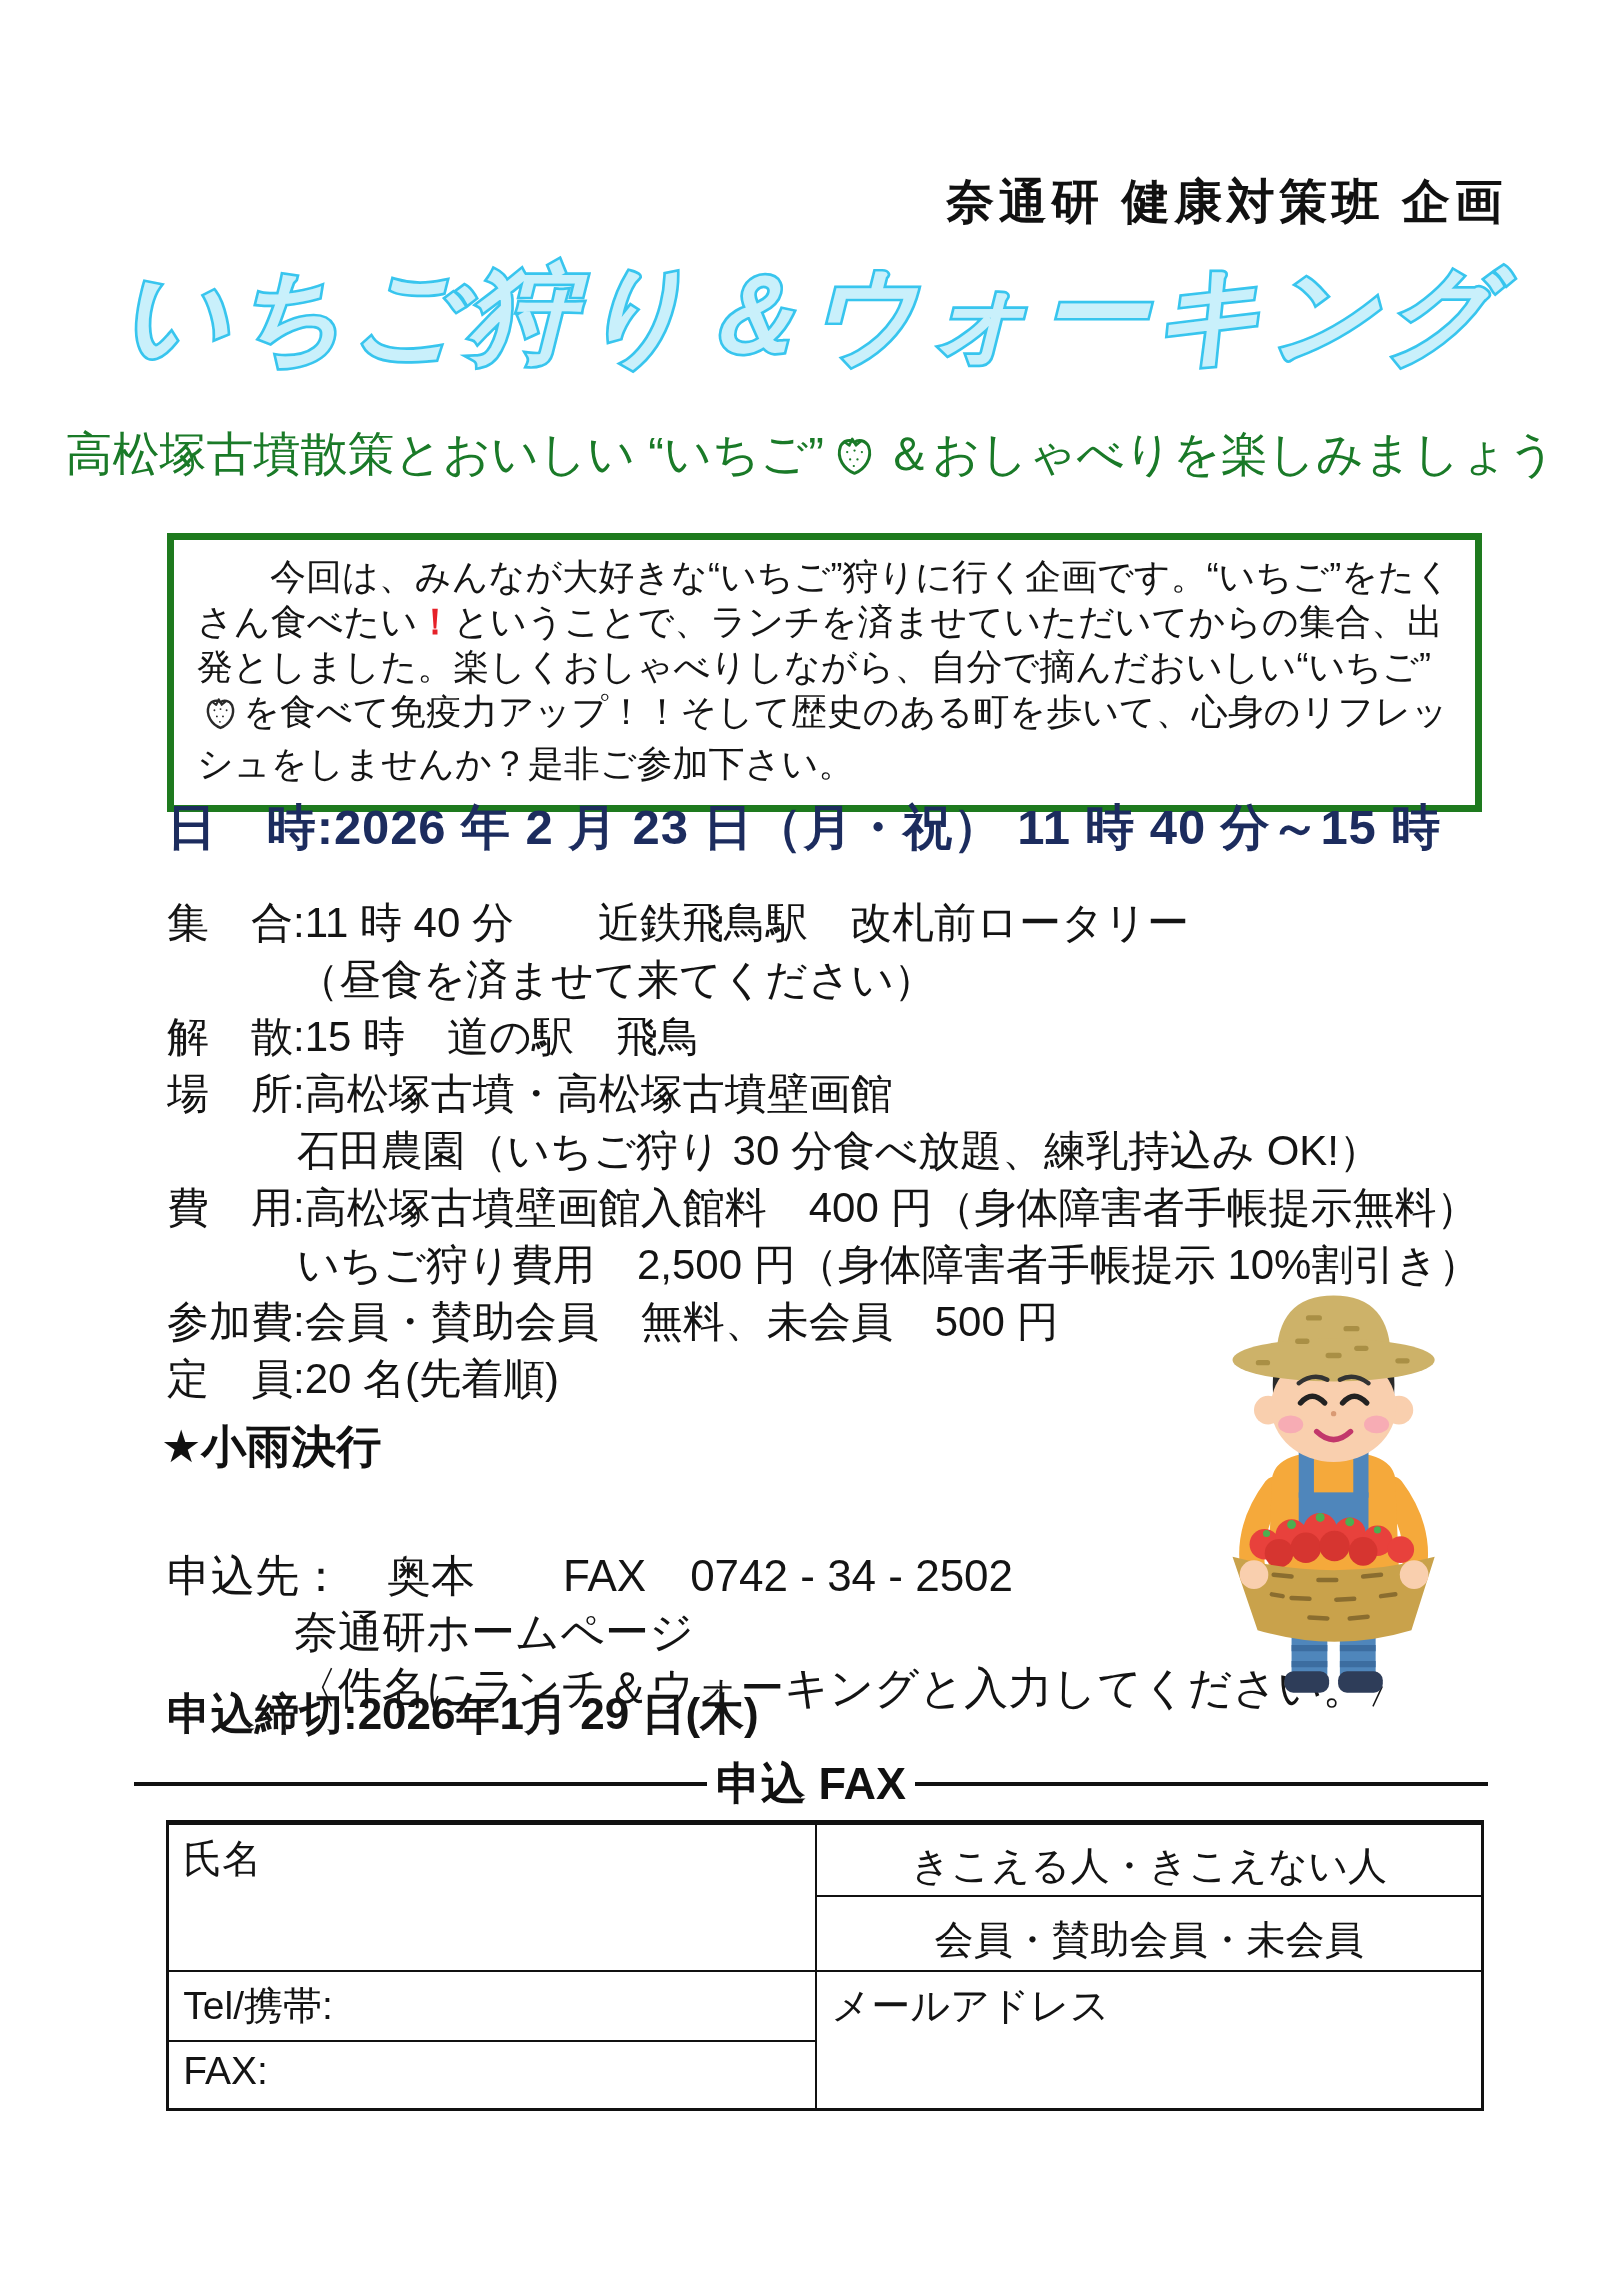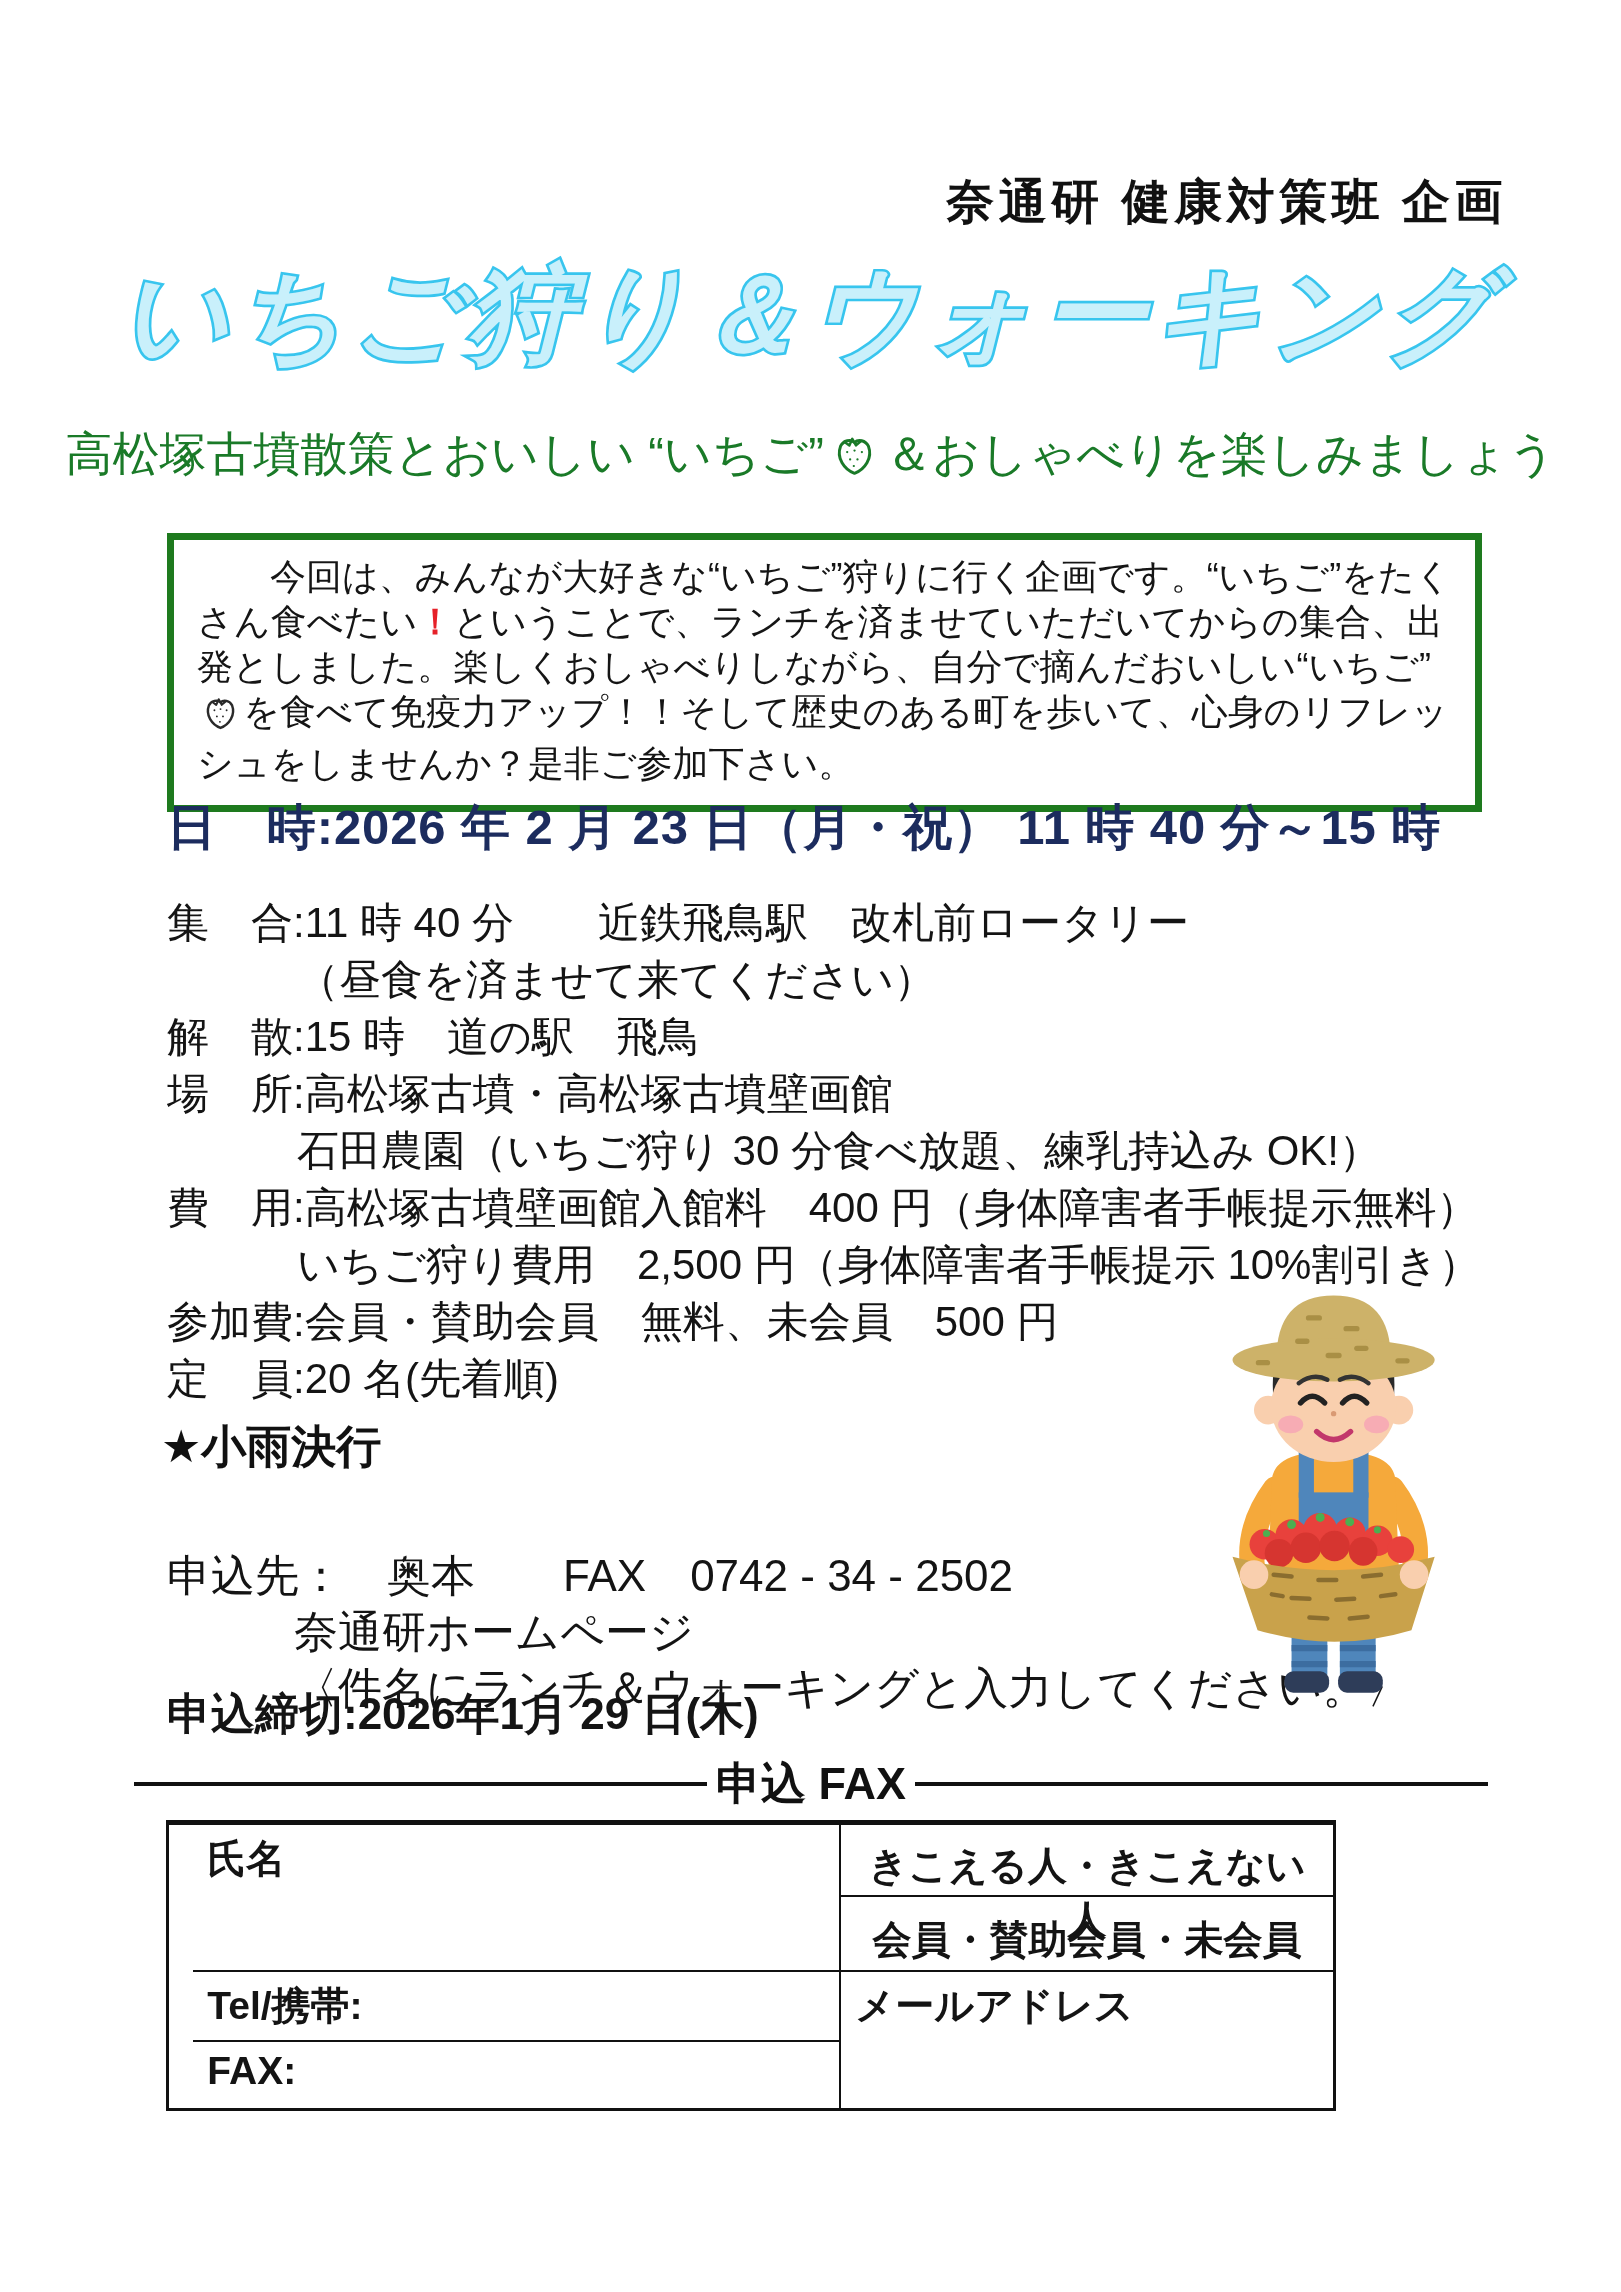--- a/index.html
+++ b/index.html
@@ -76,27 +76,27 @@
   }
   
   .fax-head{
     position:absolute;left:134px;right:134px;top:1754px;
     display:flex;align-items:center;gap:9px;
     font-size:45px;font-weight:600;color:#111;
   }
   .fax-head .rule{flex:1;height:4.5px;background:#111;}
   
   .fax-table{
-    position:absolute;left:166px;top:1820px;width:1170px;height:291px;
+    position:absolute;left:166px;top:1820px;width:1318px;height:291px;
     box-sizing:border-box;
     border:3.6px solid #111;border-top-width:5.4px;
     display:grid;
     grid-template-columns:648px 1fr;
     grid-template-rows:72px 73px 72px 1fr;
-    font-size:39px;font-weight:700;color:#141414;padding-left:24px;
+    font-size:39px;font-weight:400;color:#141414;
   }
   .cell{box-sizing:border-box;padding:7.2px 14.3px;}
   .c-name{grid-column:1;grid-row:1 / span 2;border-right:2.7px solid #111;}
   .c-hear{grid-column:2;grid-row:1;border-bottom:2.7px solid #111;text-align:center;padding-top:14.3px;}
   .c-memb{grid-column:2;grid-row:2;text-align:center;padding-top:16px;}
   .c-tel {grid-column:1;grid-row:3;border-top:2.7px solid #111;border-right:2.7px solid #111;border-bottom:2.7px solid #111;}
   .c-mail{grid-column:2;grid-row:3 / span 2;border-top:2.7px solid #111;}
   .c-fax {grid-column:1;grid-row:4;border-right:2.7px solid #111;}
   
   .farmer{position:absolute;left:1220px;top:1274px;width:229px;height:426px;}

